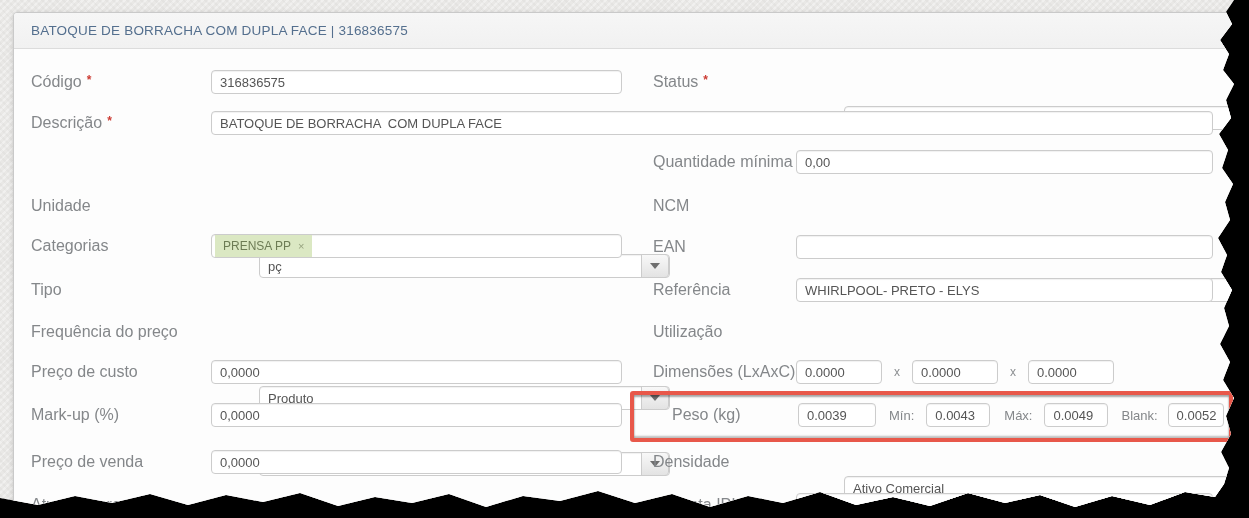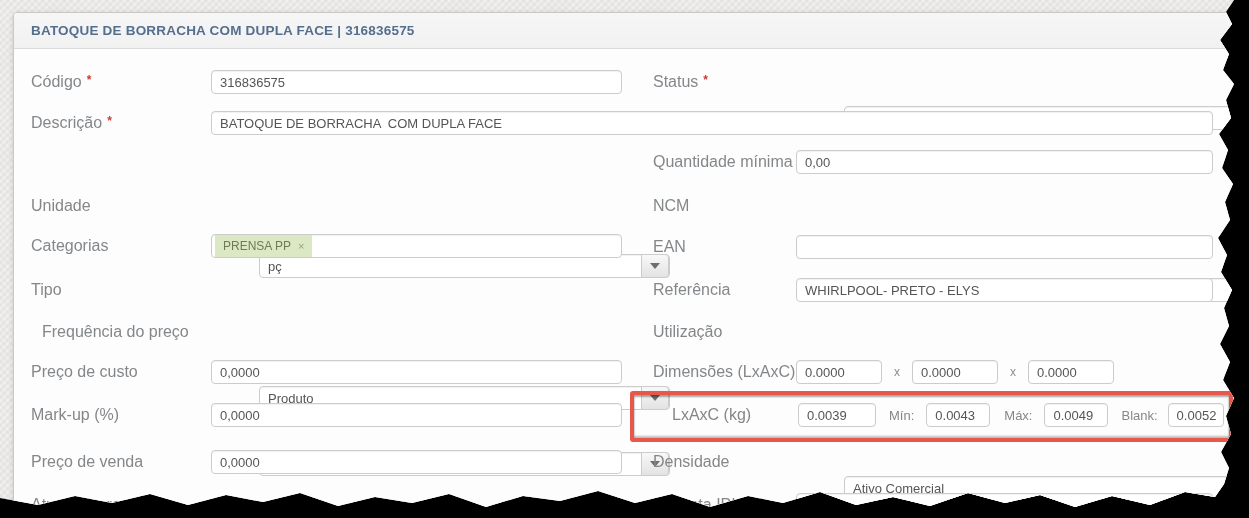--- a/index.html
+++ b/index.html
@@ -29,21 +29,21 @@
   .panel {
     position:absolute; left:13px; top:12px; width:1224px; height:506px;
     background:#fdfdfd; border:1px solid #c9c9c9; border-radius:4px 4px 0 0;
     box-shadow:0 1px 5px rgba(0,0,0,0.15);
   }
   .panel-header {
     height:36px; display:flex; align-items:center; padding:0 17px;
     background:linear-gradient(#f6f6f6,#f1f1f1);
     border-bottom:1px solid #dcdcdc; border-radius:3px 3px 0 0;
   }
-  .panel-title { font-size:13.5px; font-weight:bold; color:#546f8e; letter-spacing:.2px; }
+  .panel-title { font-size:13.5px; font-weight:normal; color:#546f8e; letter-spacing:.2px; }
 
   .row { position:absolute; height:24px; display:flex; align-items:center; }
   .label { font-size:16px; color:#84878a; white-space:nowrap; }
   .req { color:#cc3b33; font-size:12px; font-weight:bold; margin-left:5px; position:relative; top:-2px; }
 
   .inp {
     height:24px; background:#fff; border:1px solid #ccc; border-radius:4px;
     padding:8px 8px; font-size:13px; color:#555; display:flex; align-items:center;
     white-space:pre; overflow:hidden; box-shadow:inset 0 1px 1px rgba(0,0,0,0.06);
   }
@@ -149,21 +149,21 @@
       <span>Produto</span>
       <span class="dd-btn"><span class="caret"></span></span>
     </div>
     <div class="row" style="left:639px; top:265px;">
       <span class="label">Referência</span>
     </div>
     <div class="row inp" style="left:782px; top:265px; width:417px;">
       <span>WHIRLPOOL- PRETO - ELYS</span>
     </div>
 
-    <div class="row" style="left:28px; top:307px;">
+    <div class="row" style="left:17px; top:307px;">
       <span class="label">Frequência do preço</span>
     </div>
     <div class="row inp dd" style="left:197px; top:307px; width:411px;">
       <span>Única</span>
       <span class="dd-btn"><span class="caret"></span></span>
     </div>
     <div class="row" style="left:639px; top:307px;">
       <span class="label">Utilização</span>
     </div>
     <div class="row inp dd" style="left:782px; top:307px; width:417px;">
@@ -189,21 +189,21 @@
     </div>
 
     <div class="hl-box"></div>
     <div class="row" style="left:17px; top:390px;">
       <span class="label">Mark-up (%)</span>
     </div>
     <div class="row inp" style="left:197px; top:390px; width:411px;">
       <span>0,0000</span>
     </div>
     <div class="row above" style="left:658px; top:390px;">
-      <span class="label" style="width:126px;">LxAxC (kg)</span>
+      <span class="label" style="width:126px;">Peso (kg)</span>
       <span class="inp" style="width:78px;"><span>0.0039</span></span>
       <span class="sub" style="margin-left:13px;">Mín:</span>
       <span class="inp" style="width:64px; margin-left:12px;"><span>0.0043</span></span>
       <span class="sub" style="margin-left:14px;">Máx:</span>
       <span class="inp" style="width:64px; margin-left:12px;"><span>0.0049</span></span>
       <span class="sub" style="margin-left:13px;">Blank:</span>
       <span class="inp" style="width:56px; margin-left:10px;"><span>0.0052</span></span>
     </div>
 
     <div class="row" style="left:17px; top:437px;">

